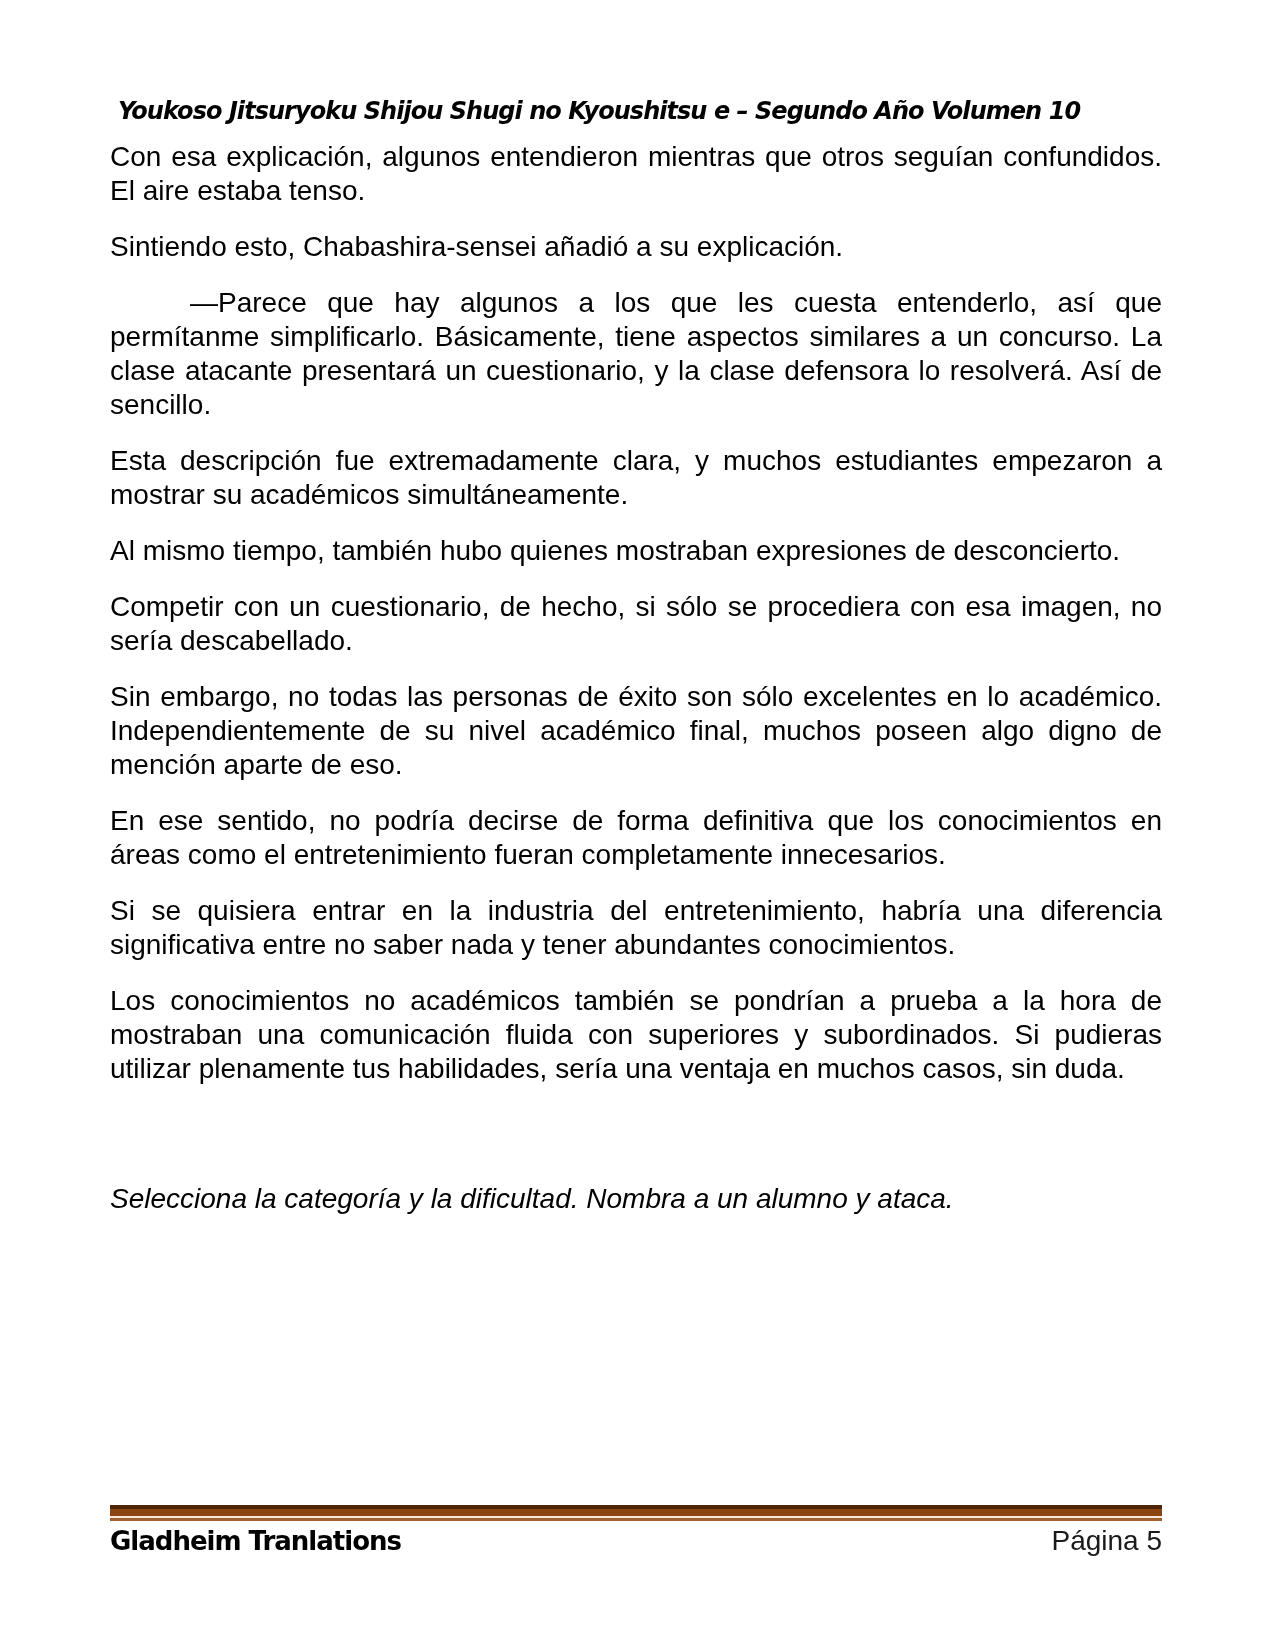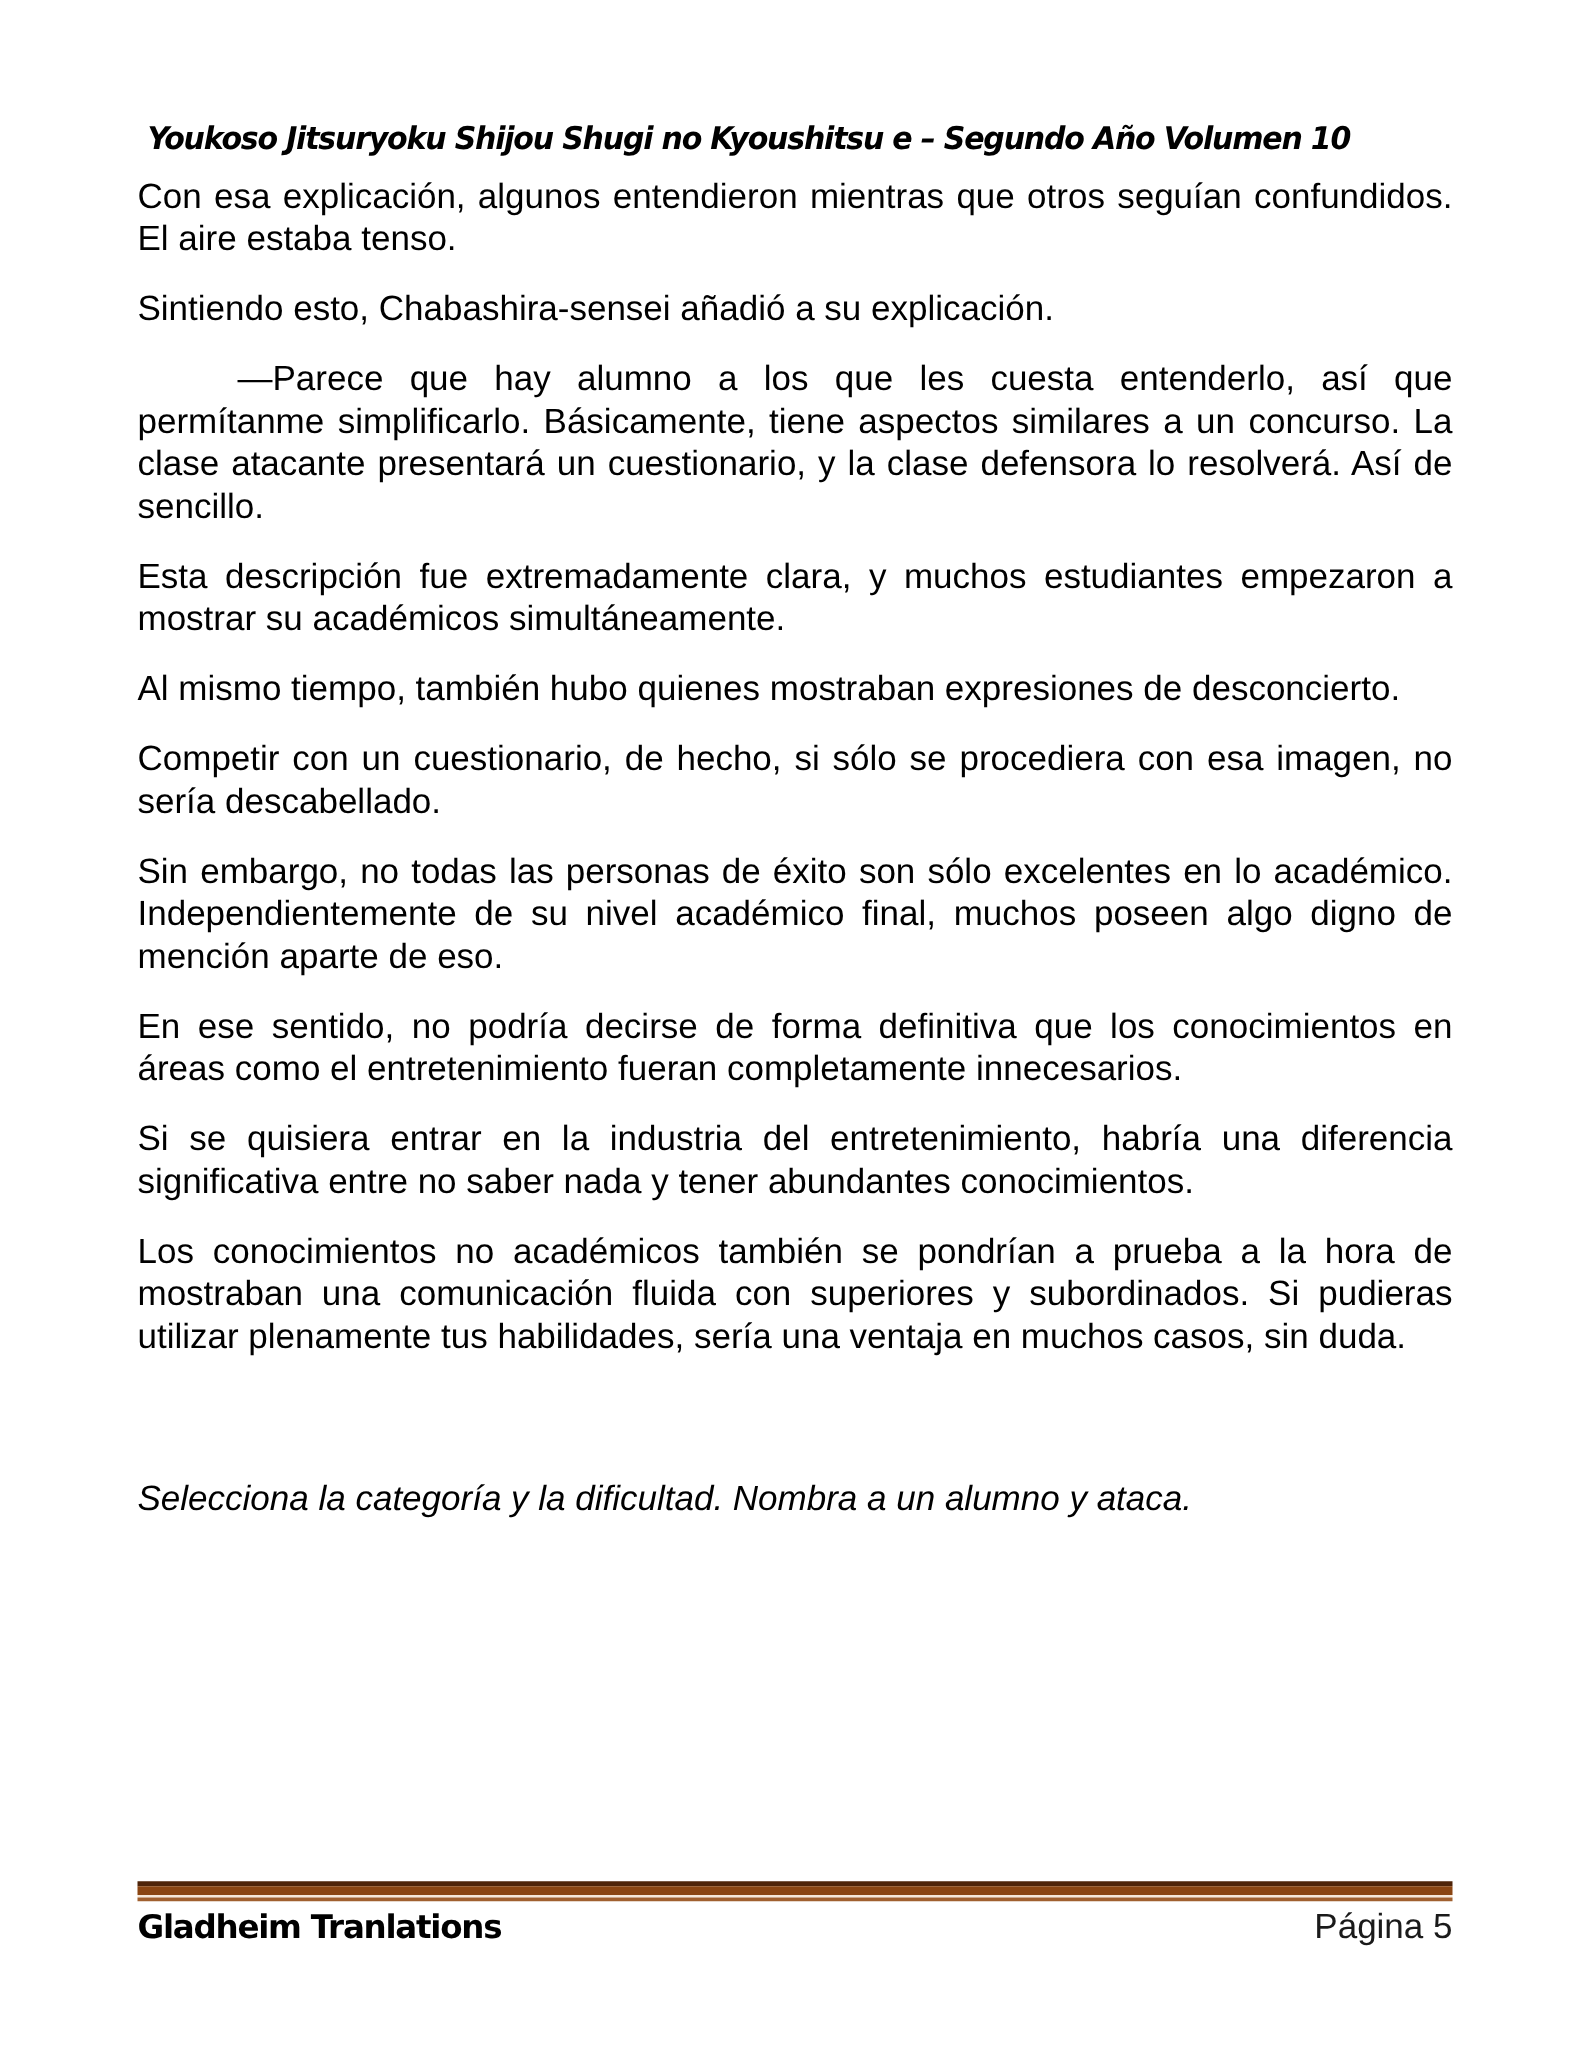--- a/index.html
+++ b/index.html
@@ -100,21 +100,21 @@
 
 <div class="page">
 
   <div class="doc-header">
     <div class="title">Youkoso Jitsuryoku Shijou Shugi no Kyoushitsu e – Segundo Año Volumen 10</div>
   </div>
 
   <div class="doc-body">
     <p>Con esa explicación, algunos entendieron mientras que otros seguían confundidos. El aire estaba tenso.</p>
     <p>Sintiendo esto, Chabashira-sensei añadió a su explicación.</p>
-    <p class="indent-first">—Parece que hay alumno a los que les cuesta entenderlo, así que permítanme simplificarlo. Básicamente, tiene aspectos similares a un concurso. La clase atacante presentará un cuestionario, y la clase defensora lo resolverá. Así de sencillo.</p>
+    <p class="indent-first">—Parece que hay algunos a los que les cuesta entenderlo, así que permítanme simplificarlo. Básicamente, tiene aspectos similares a un concurso. La clase atacante presentará un cuestionario, y la clase defensora lo resolverá. Así de sencillo.</p>
     <p>Esta descripción fue extremadamente clara, y muchos estudiantes empezaron a mostrar su académicos simultáneamente.</p>
     <p>Al mismo tiempo, también hubo quienes mostraban expresiones de desconcierto.</p>
     <p>Competir con un cuestionario, de hecho, si sólo se procediera con esa imagen, no sería descabellado.</p>
     <p>Sin embargo, no todas las personas de éxito son sólo excelentes en lo académico. Independientemente de su nivel académico final, muchos poseen algo digno de mención aparte de eso.</p>
     <p>En ese sentido, no podría decirse de forma definitiva que los conocimientos en áreas como el entretenimiento fueran completamente innecesarios.</p>
     <p>Si se quisiera entrar en la industria del entretenimiento, habría una diferencia significativa entre no saber nada y tener abundantes conocimientos.</p>
     <p>Los conocimientos no académicos también se pondrían a prueba a la hora de mostraban una comunicación fluida con superiores y subordinados. Si pudieras utilizar plenamente tus habilidades, sería una ventaja en muchos casos, sin duda.</p>
 
     <div class="blank-gap"></div>
 

